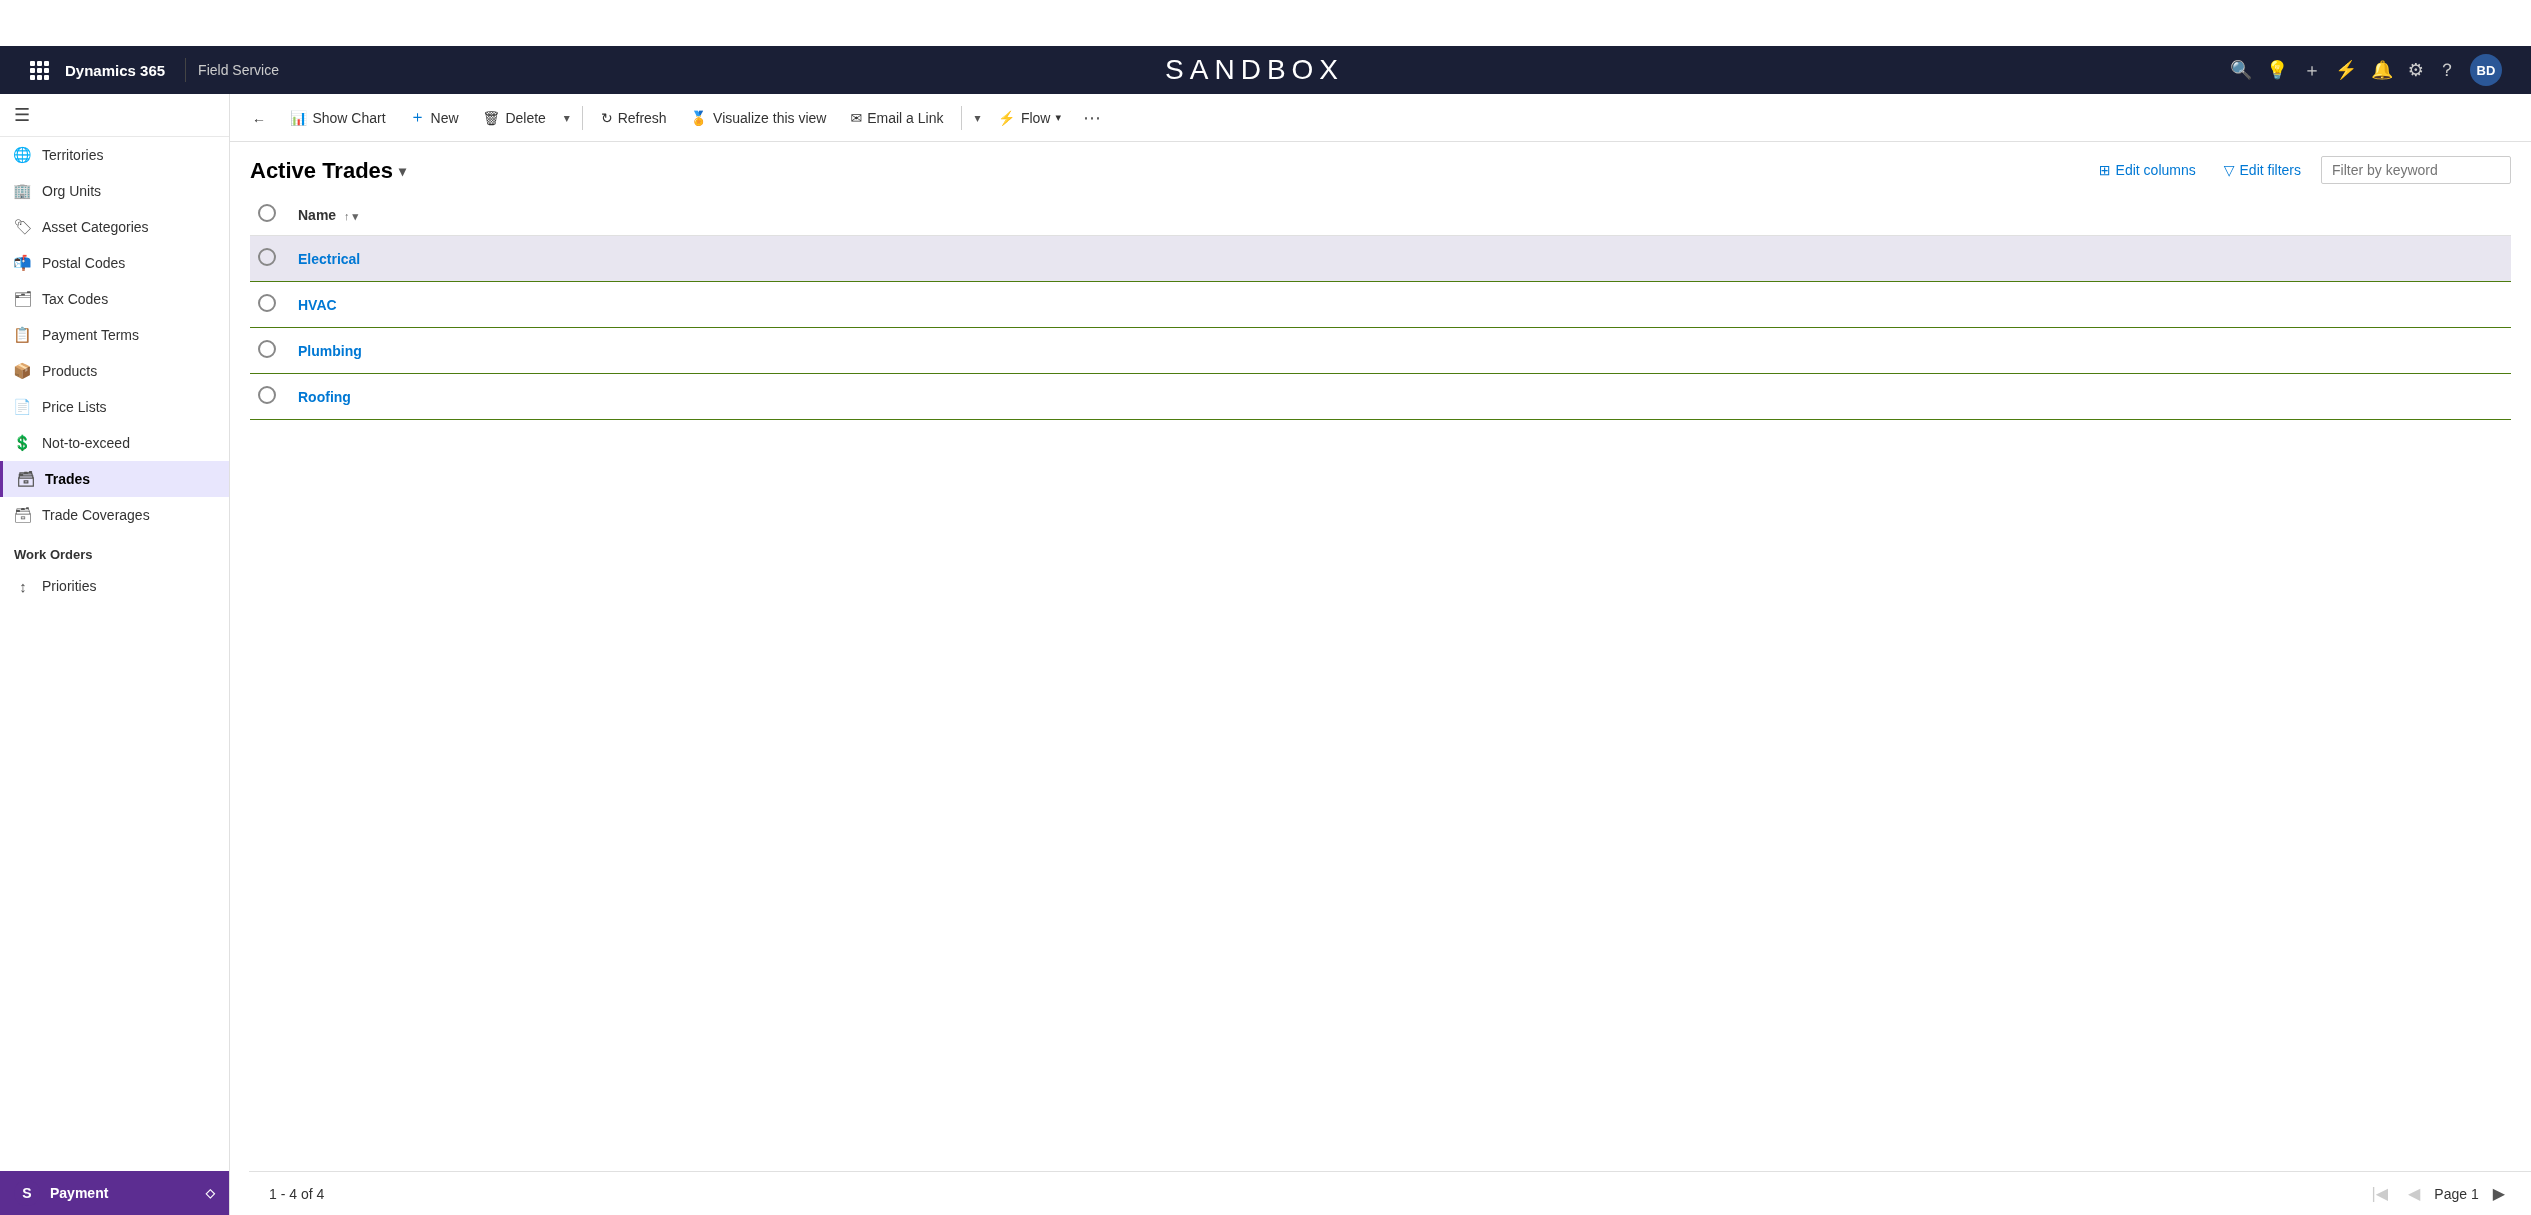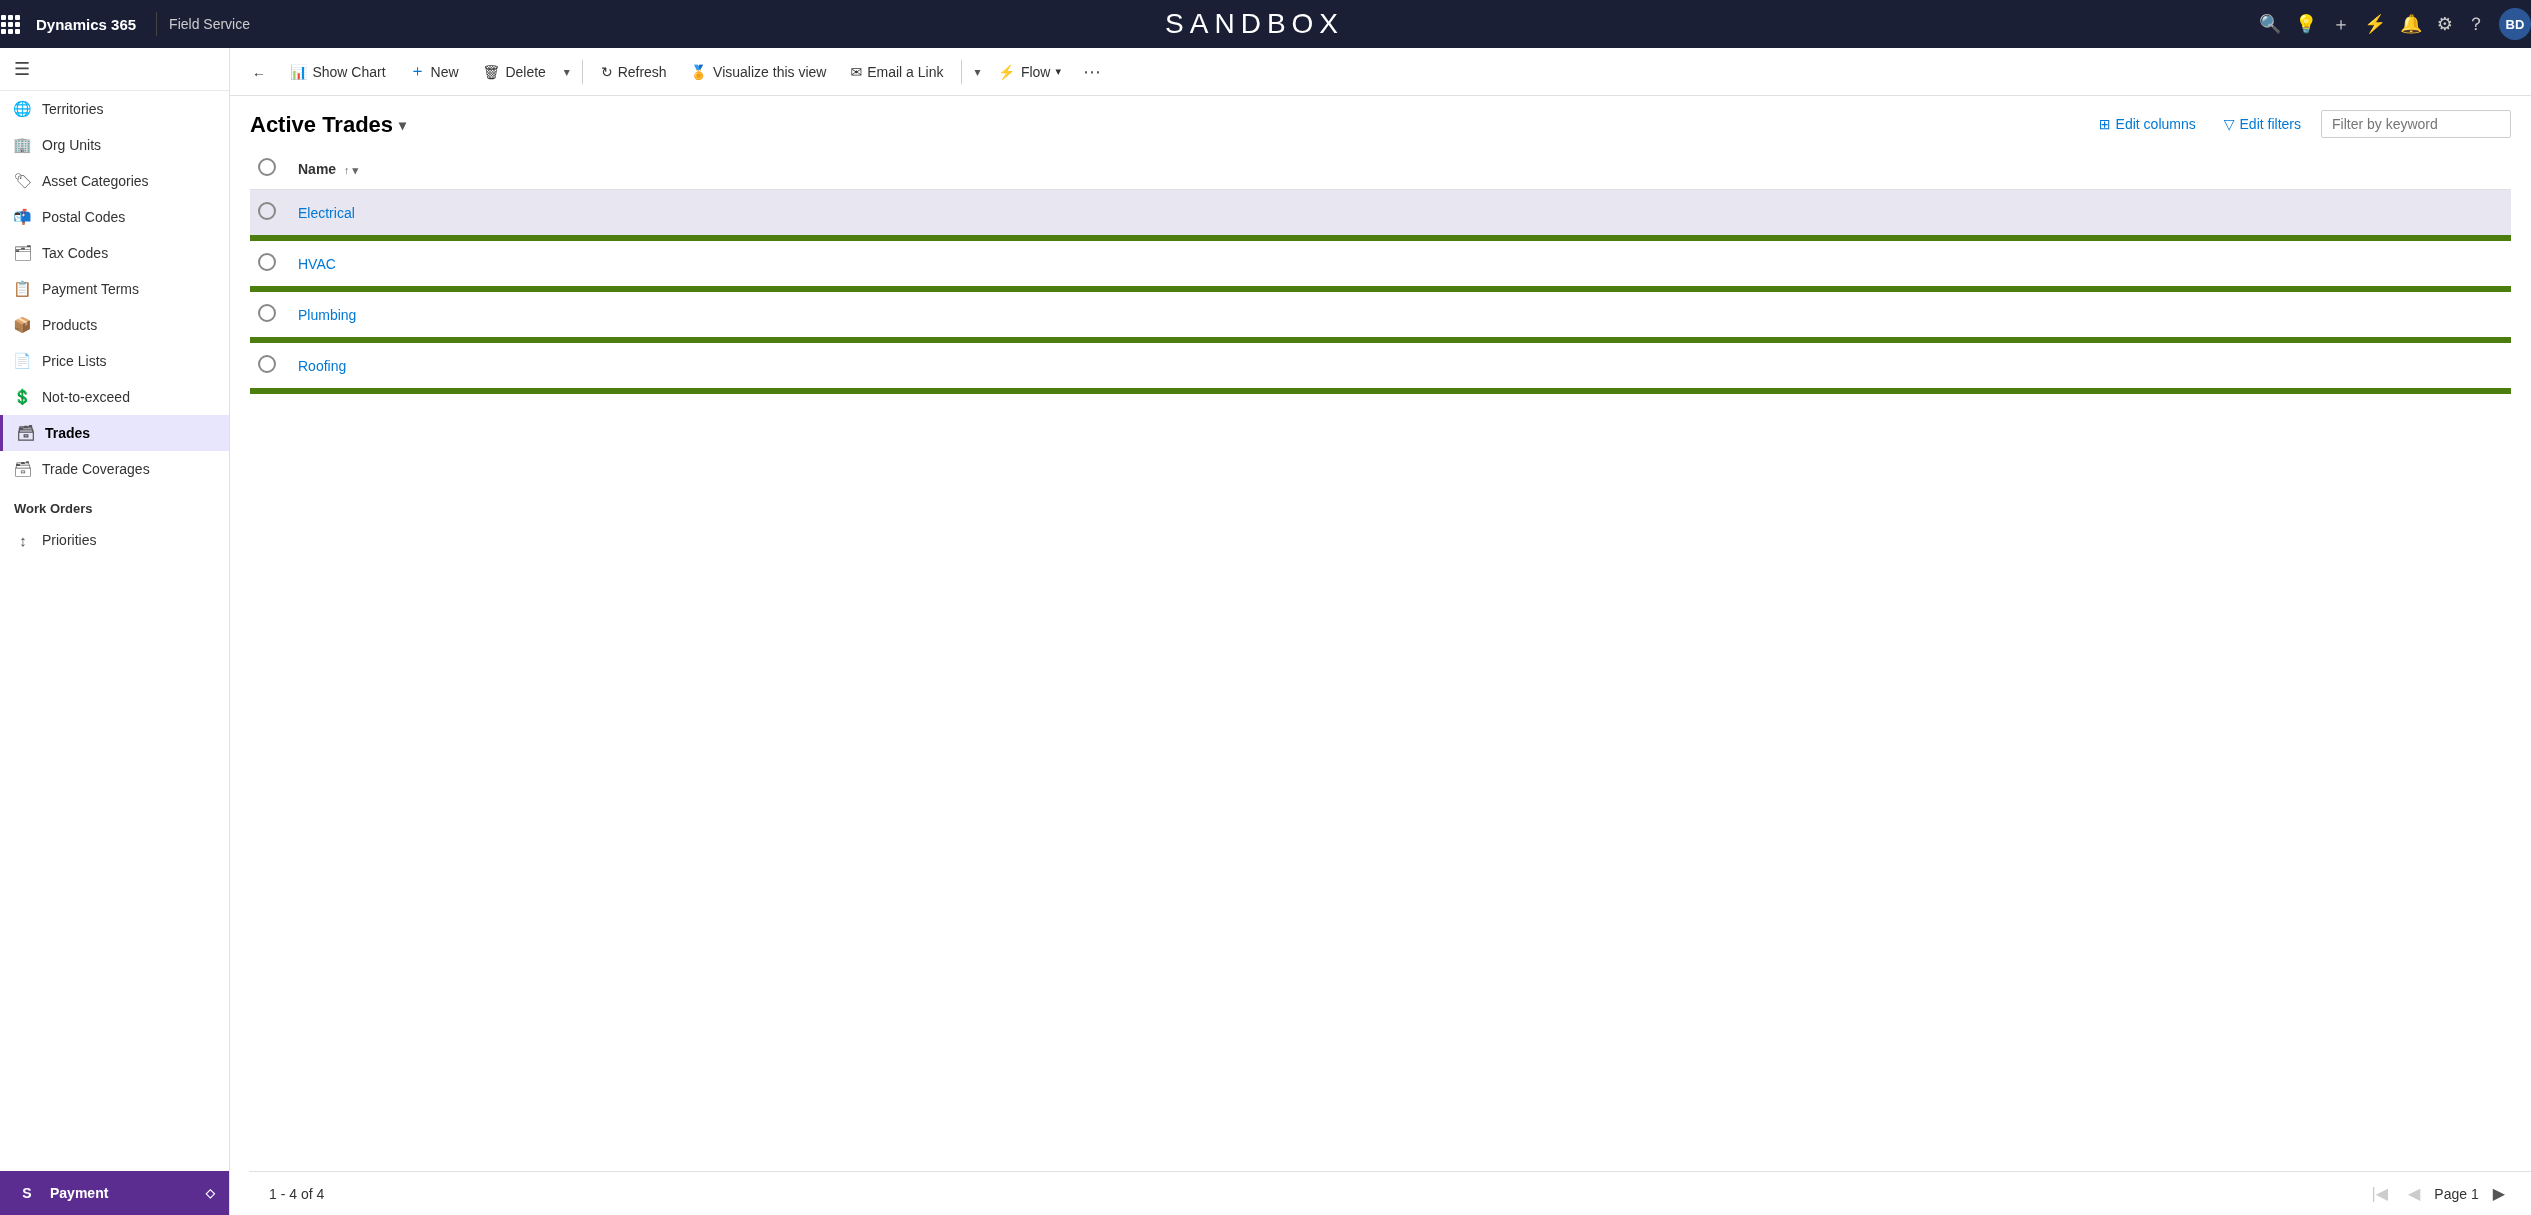--- a/index.html
+++ b/index.html
@@ -5,22 +5,23 @@
     * { box-sizing: border-box; margin: 0; padding: 0; }
     body { font-family: 'Segoe UI', sans-serif; font-size: 14px; background: #fff; display: flex; flex-direction: column; height: 100vh; overflow: hidden; }
 
     
     .top-nav {
       background: #1a1f36;
       color: #fff;
       display: flex;
       align-items: center;
       height: 48px;
-      padding: 0 0;
+      padding: 0 29px;
       flex-shrink: 0;
+      margin-top: 46px;
     }
     .top-nav .waffle { margin-right: 16px; cursor: pointer; display: flex; align-items: center; }
     .top-nav .waffle svg { width: 20px; height: 20px; fill: #fff; }
     .top-nav .app-name { font-weight: 700; font-size: 15px; color: #fff; margin-right: 8px; white-space: nowrap; }
     .top-nav .divider-v { width: 1px; background: #444; height: 24px; margin: 0 12px; }
     .top-nav .module-name { font-size: 14px; color: #ccc; white-space: nowrap; }
     .top-nav .sandbox-title { flex: 1; text-align: center; font-size: 28px; font-weight: 300; letter-spacing: 6px; color: #fff; }
     .top-nav-icons { display: flex; align-items: center; gap: 14px; }
     .top-nav-icons span { cursor: pointer; color: #ccc; font-size: 18px; display: flex; align-items: center; }
     .avatar { width: 32px; height: 32px; border-radius: 50%; background: #2b5797; color: #fff; display: flex; align-items: center; justify-content: center; font-size: 13px; font-weight: 600; cursor: pointer; }
@@ -85,21 +86,21 @@
       border: 1px solid #ccc; padding: 5px 10px; width: 190px; font-size: 14px; color: #888; border-radius: 2px;
     }
 
     
     .table-area { flex: 1; overflow-y: auto; padding: 0 20px; }
     .table { width: 100%; border-collapse: collapse; }
     .table-header-row { border-bottom: 1px solid #e0e0e0; }
     .table-header-row th { padding: 10px 8px; text-align: left; font-weight: 600; font-size: 14px; color: #333; }
     .col-check { width: 40px; }
     .sort-icons { font-size: 11px; color: #666; margin-left: 4px; cursor: pointer; }
-    .table-row { border-bottom: 6px solid #4d7c0f; }
+    .table-row { border-bottom: 1px solid #4d7c0f; font-weight: bold; }
     .table-row.highlighted { background: #e8e6f0; }
     .table-row td { padding: 12px 8px; }
     .row-check { width: 40px; }
     .radio-circle {
       width: 18px; height: 18px; border-radius: 50%; border: 2px solid #888;
       display: inline-flex; align-items: center; justify-content: center; cursor: pointer;
     }
     .row-link { color: #0078d4; text-decoration: none; cursor: pointer; font-size: 14px; }
 
     

